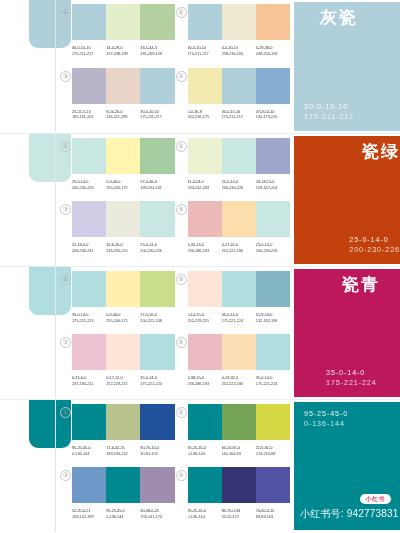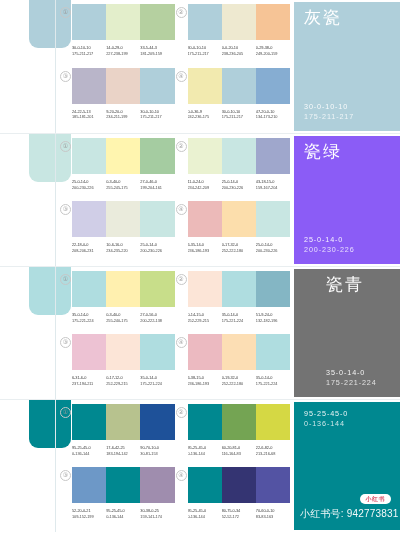--- a/index.html
+++ b/index.html
@@ -123,24 +123,25 @@
     position:absolute;
     left:2px;right:0;top:2px;bottom:2px;
     display:flex;
     flex-direction:column;
     justify-content:space-between;
     padding:7px 0 9px 10px;
     box-sizing:border-box;
   }
   .feature-name{
     font-size:17px;
-    font-weight:normal;
+    font-weight:bold;
     color:#ffffff;
     letter-spacing:2px;
     line-height:1;
+    margin-left:16px;
   }
   .feature-codes{
     font-size:7.2px;
     line-height:10px;
     color:rgba(255,255,255,.92);
     letter-spacing:.9px;
   }
   .feature-codes.dim{color:rgba(255,255,255,.8);}
 
   
@@ -367,21 +368,21 @@
               <div class="rgb">252-222-180</div>
             </div>
             <div class="code">
               <div>25-0-14-0</div>
               <div class="rgb">200-230-226</div>
             </div>
           </div>
         </div>
       </div>
       <div class="feature">
-        <div class="feature-card" style="background: #8b5cf6;">
+        <div class="feature-card" style="background: #c2410c; align-items: flex-end;">
           <div class="feature-name">瓷绿</div>
           <div>
             <div class="feature-codes">25-0-14-0</div>
             <div class="feature-codes dim">200-230-226</div>
           </div>
         </div>
       </div>
     </div>
     <div class="band">
       <div class="rail">
@@ -473,21 +474,21 @@
               <div class="rgb">252-222-180</div>
             </div>
             <div class="code">
               <div>35-0-14-0</div>
               <div class="rgb">175-221-224</div>
             </div>
           </div>
         </div>
       </div>
       <div class="feature">
-        <div class="feature-card" style="background: #737373; padding-left: 32px;">
+        <div class="feature-card" style="background: #be185d; padding-left: 32px;">
           <div class="feature-name">瓷青</div>
           <div>
             <div class="feature-codes">35-0-14-0</div>
             <div class="feature-codes dim">175-221-224</div>
           </div>
         </div>
       </div>
     </div>
     <div class="band">
       <div class="rail">

